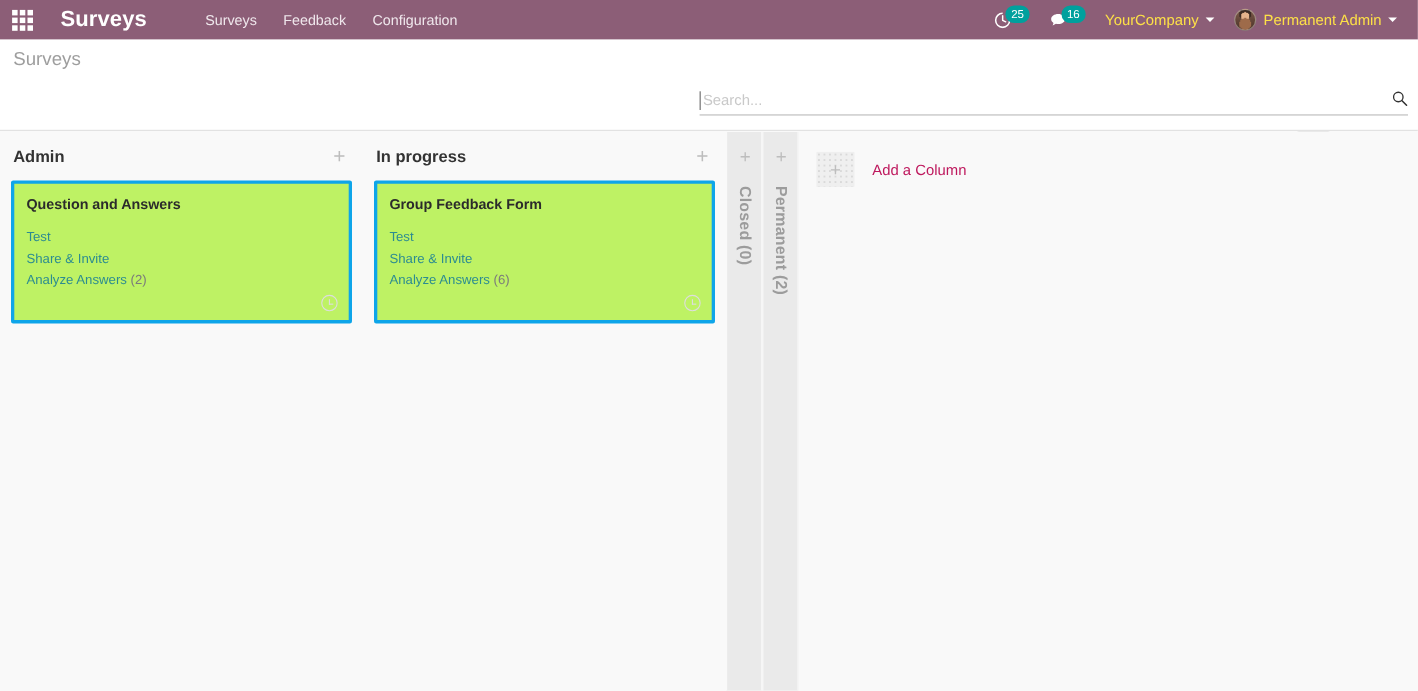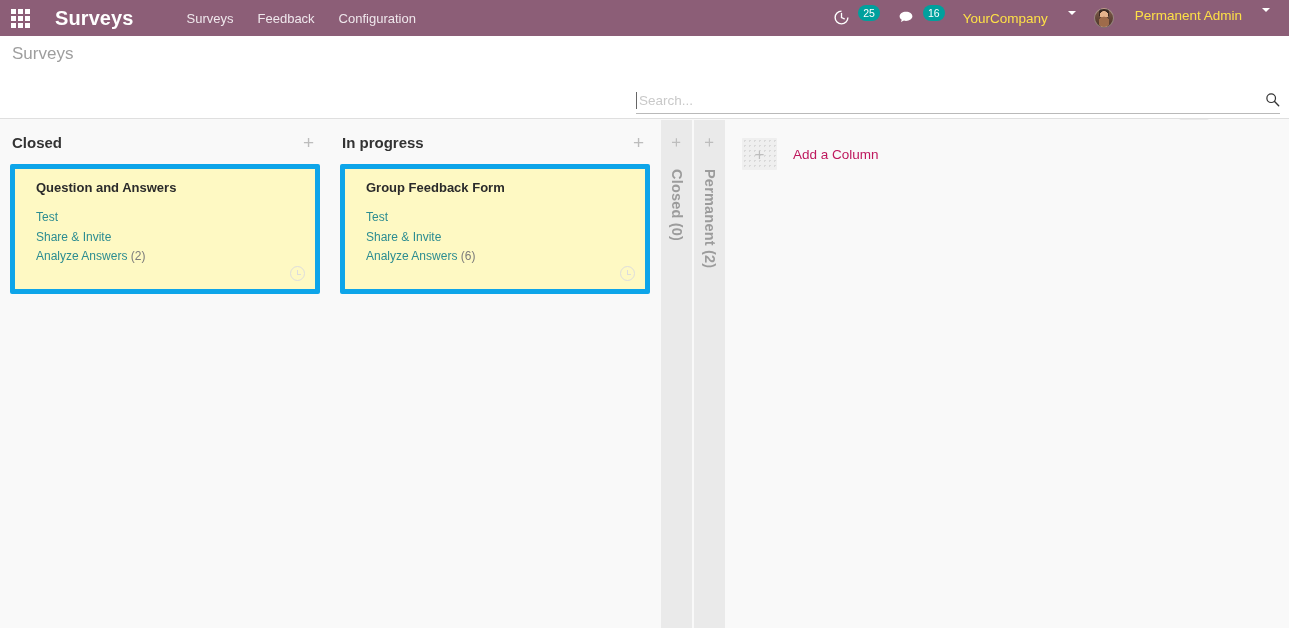--- a/index.html
+++ b/index.html
@@ -58,26 +58,25 @@
   }
 
   .nav-right {
     margin-left: auto;
     display: flex;
     align-items: center;
     gap: 0px;
   }
   .sys-btn {
     display: flex;
-    align-items: flex-start;
+    align-items: center;
     padding: 6px 9px;
     cursor: pointer;
     position: relative;
     white-space: nowrap;
-    gap: 14px;
   }
   .badge {
     background: #00A09D;
     color: #fff;
     font-size: 10.5px;
     line-height: 1;
     border-radius: 9px;
     padding: 3px 5px 3px 5px;
     min-width: 18px;
     text-align: center;
@@ -128,21 +127,21 @@
   .breadcrumb {
     font-size: 17px;
     color: #9E9E9E;
     padding-left: 12px;
     font-weight: 400;
     white-space: nowrap;
   }
   .searchview {
     position: absolute;
     left: 636px;
-    top: 56px;
+    top: 46px;
     width: 644px;
   }
   .search-line {
     border-bottom: 1px solid #B9B9B9;
     display: flex;
     align-items: center;
     padding-bottom: 4px;
   }
   .search-input {
     border: none;
@@ -284,24 +283,24 @@
   .kcol-plus {
     margin-left: auto;
     color: #BDBDBD;
     font-size: 19px;
     line-height: 1;
     cursor: pointer;
     font-weight: 300;
     padding: 0 4px;
   }
   .kcard {
-    background: #fef9c3;
-    border: 5px solid #0ea5e9;
+    background: #bef264;
+    border: 3px solid #0ea5e9;
     border-radius: 2px;
-    padding: 11px 11px 8px 21px;
+    padding: 11px 11px 8px 11px;
     min-height: 130px;
     position: relative;
     cursor: pointer;
     box-shadow: 0 0 0 rgba(0,0,0,0);
   }
   .kcard-title {
     font-size: 13px;
     font-weight: bold;
     color: #2B2B2B;
     margin-bottom: 13px;
@@ -541,21 +540,21 @@
       </div>
 
     </div>
   </div>
 </div>
 
 <div class="kanban">
 
   <div class="kcol">
     <div class="kcol-head">
-      <span class="kcol-title">Closed</span>
+      <span class="kcol-title">Admin</span>
       <span class="kcol-plus">+</span>
     </div>
     <div class="kcard">
       <div class="kcard-title">Question and Answers</div>
       <div class="kcard-links">
         <a href="#"><span>Test</span></a>
         <a href="#"><span>Share &amp; Invite</span></a>
         <a href="#"><span>Analyze Answers</span> <span class="count">(2)</span></a>
       </div>
       <span class="kcard-clock"></span>

